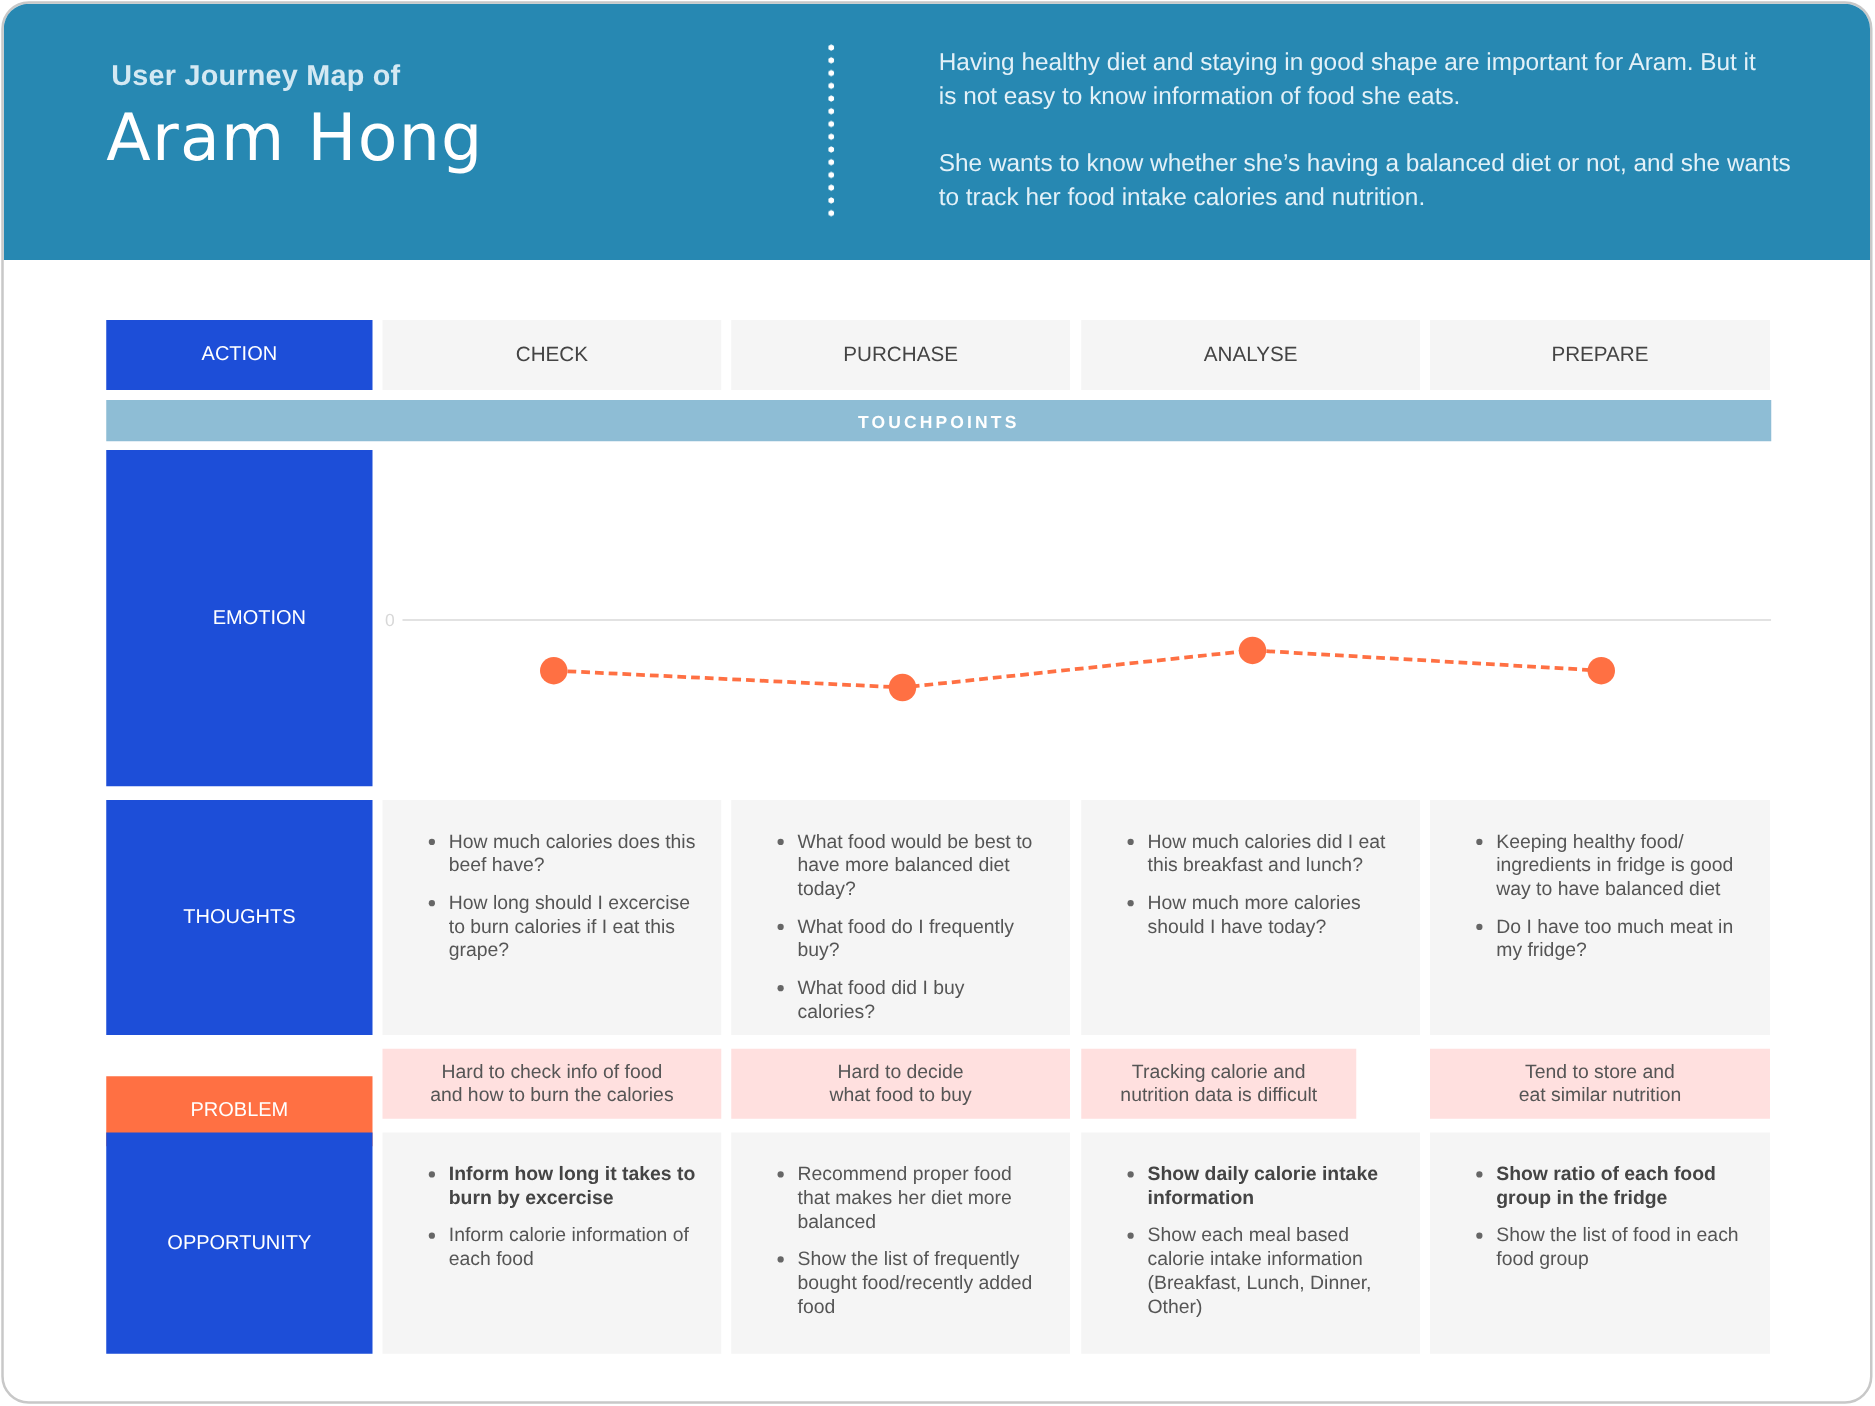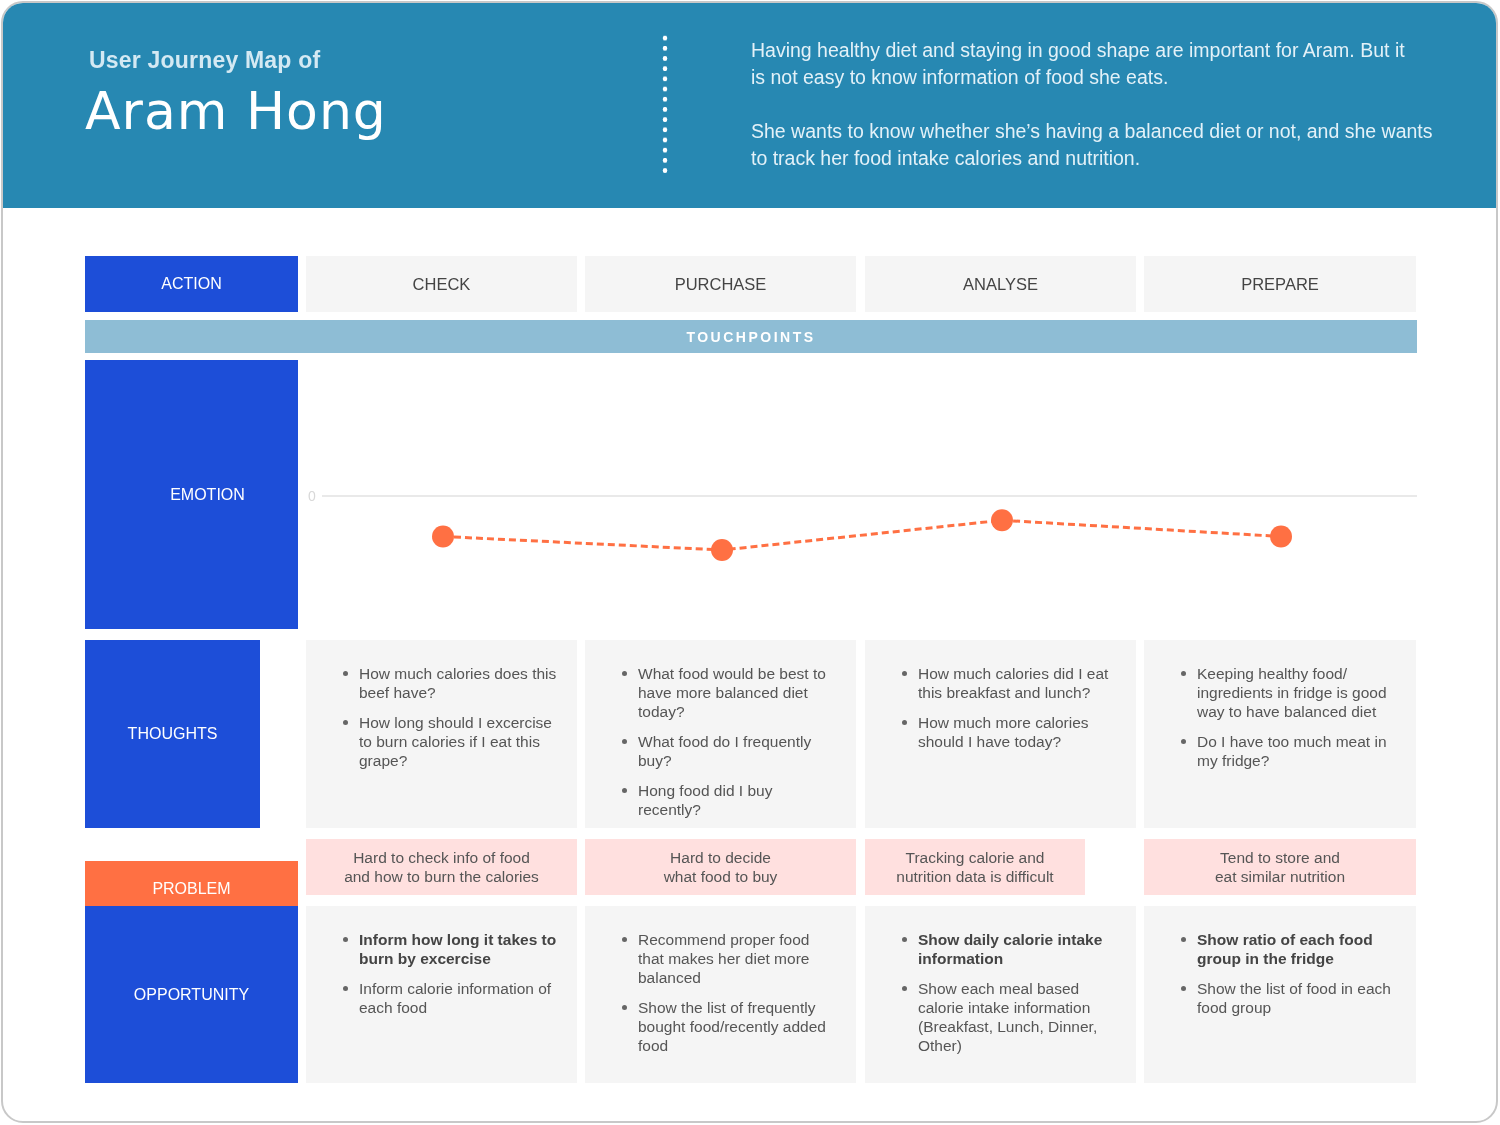--- a/index.html
+++ b/index.html
@@ -89,32 +89,32 @@
         <polyline id="emo-line" fill="none" stroke="#ff7043" stroke-width="3" stroke-dasharray="7,4" points="137,176.5 416,190 696,160.3 975,176.5"></polyline>
         <g id="emo-dots">
             <circle cx="137" cy="176.5" r="11" fill="#ff7043"></circle>
             <circle cx="416" cy="190" r="11" fill="#ff7043"></circle>
             <circle cx="696" cy="160.3" r="11" fill="#ff7043"></circle>
             <circle cx="975" cy="176.5" r="11" fill="#ff7043"></circle>
           </g>
       </svg>
     </div>
 
-    <div class="cell label-cell" style="left:82px;top:637px;width:175px;height:188px;">THOUGHTS</div>
+    <div class="cell label-cell" style="left:82px;top:637px;width:213px;height:188px;">THOUGHTS</div>
     <div class="cell content-cell" style="left:303px;top:637px;width:271px;height:188px;">
       <ul>
         <li>How much calories does this beef have?</li>
         <li>How long should I excercise to burn calories if I eat this grape?</li>
       </ul>
     </div>
     <div class="cell content-cell" style="left:582px;top:637px;width:271px;height:188px;">
       <ul>
         <li>What food would be best to have more balanced diet today?</li>
         <li>What food do I frequently buy?</li>
-        <li>Hong food did I buy recently?</li>
+        <li>What food did I buy calories?</li>
       </ul>
     </div>
     <div class="cell content-cell" style="left:862px;top:637px;width:271px;height:188px;">
       <ul>
         <li>How much calories did I eat this breakfast and lunch?</li>
         <li>How much more calories should I have today?</li>
       </ul>
     </div>
     <div class="cell content-cell" style="left:1141px;top:637px;width:272px;height:188px;">
       <ul>

